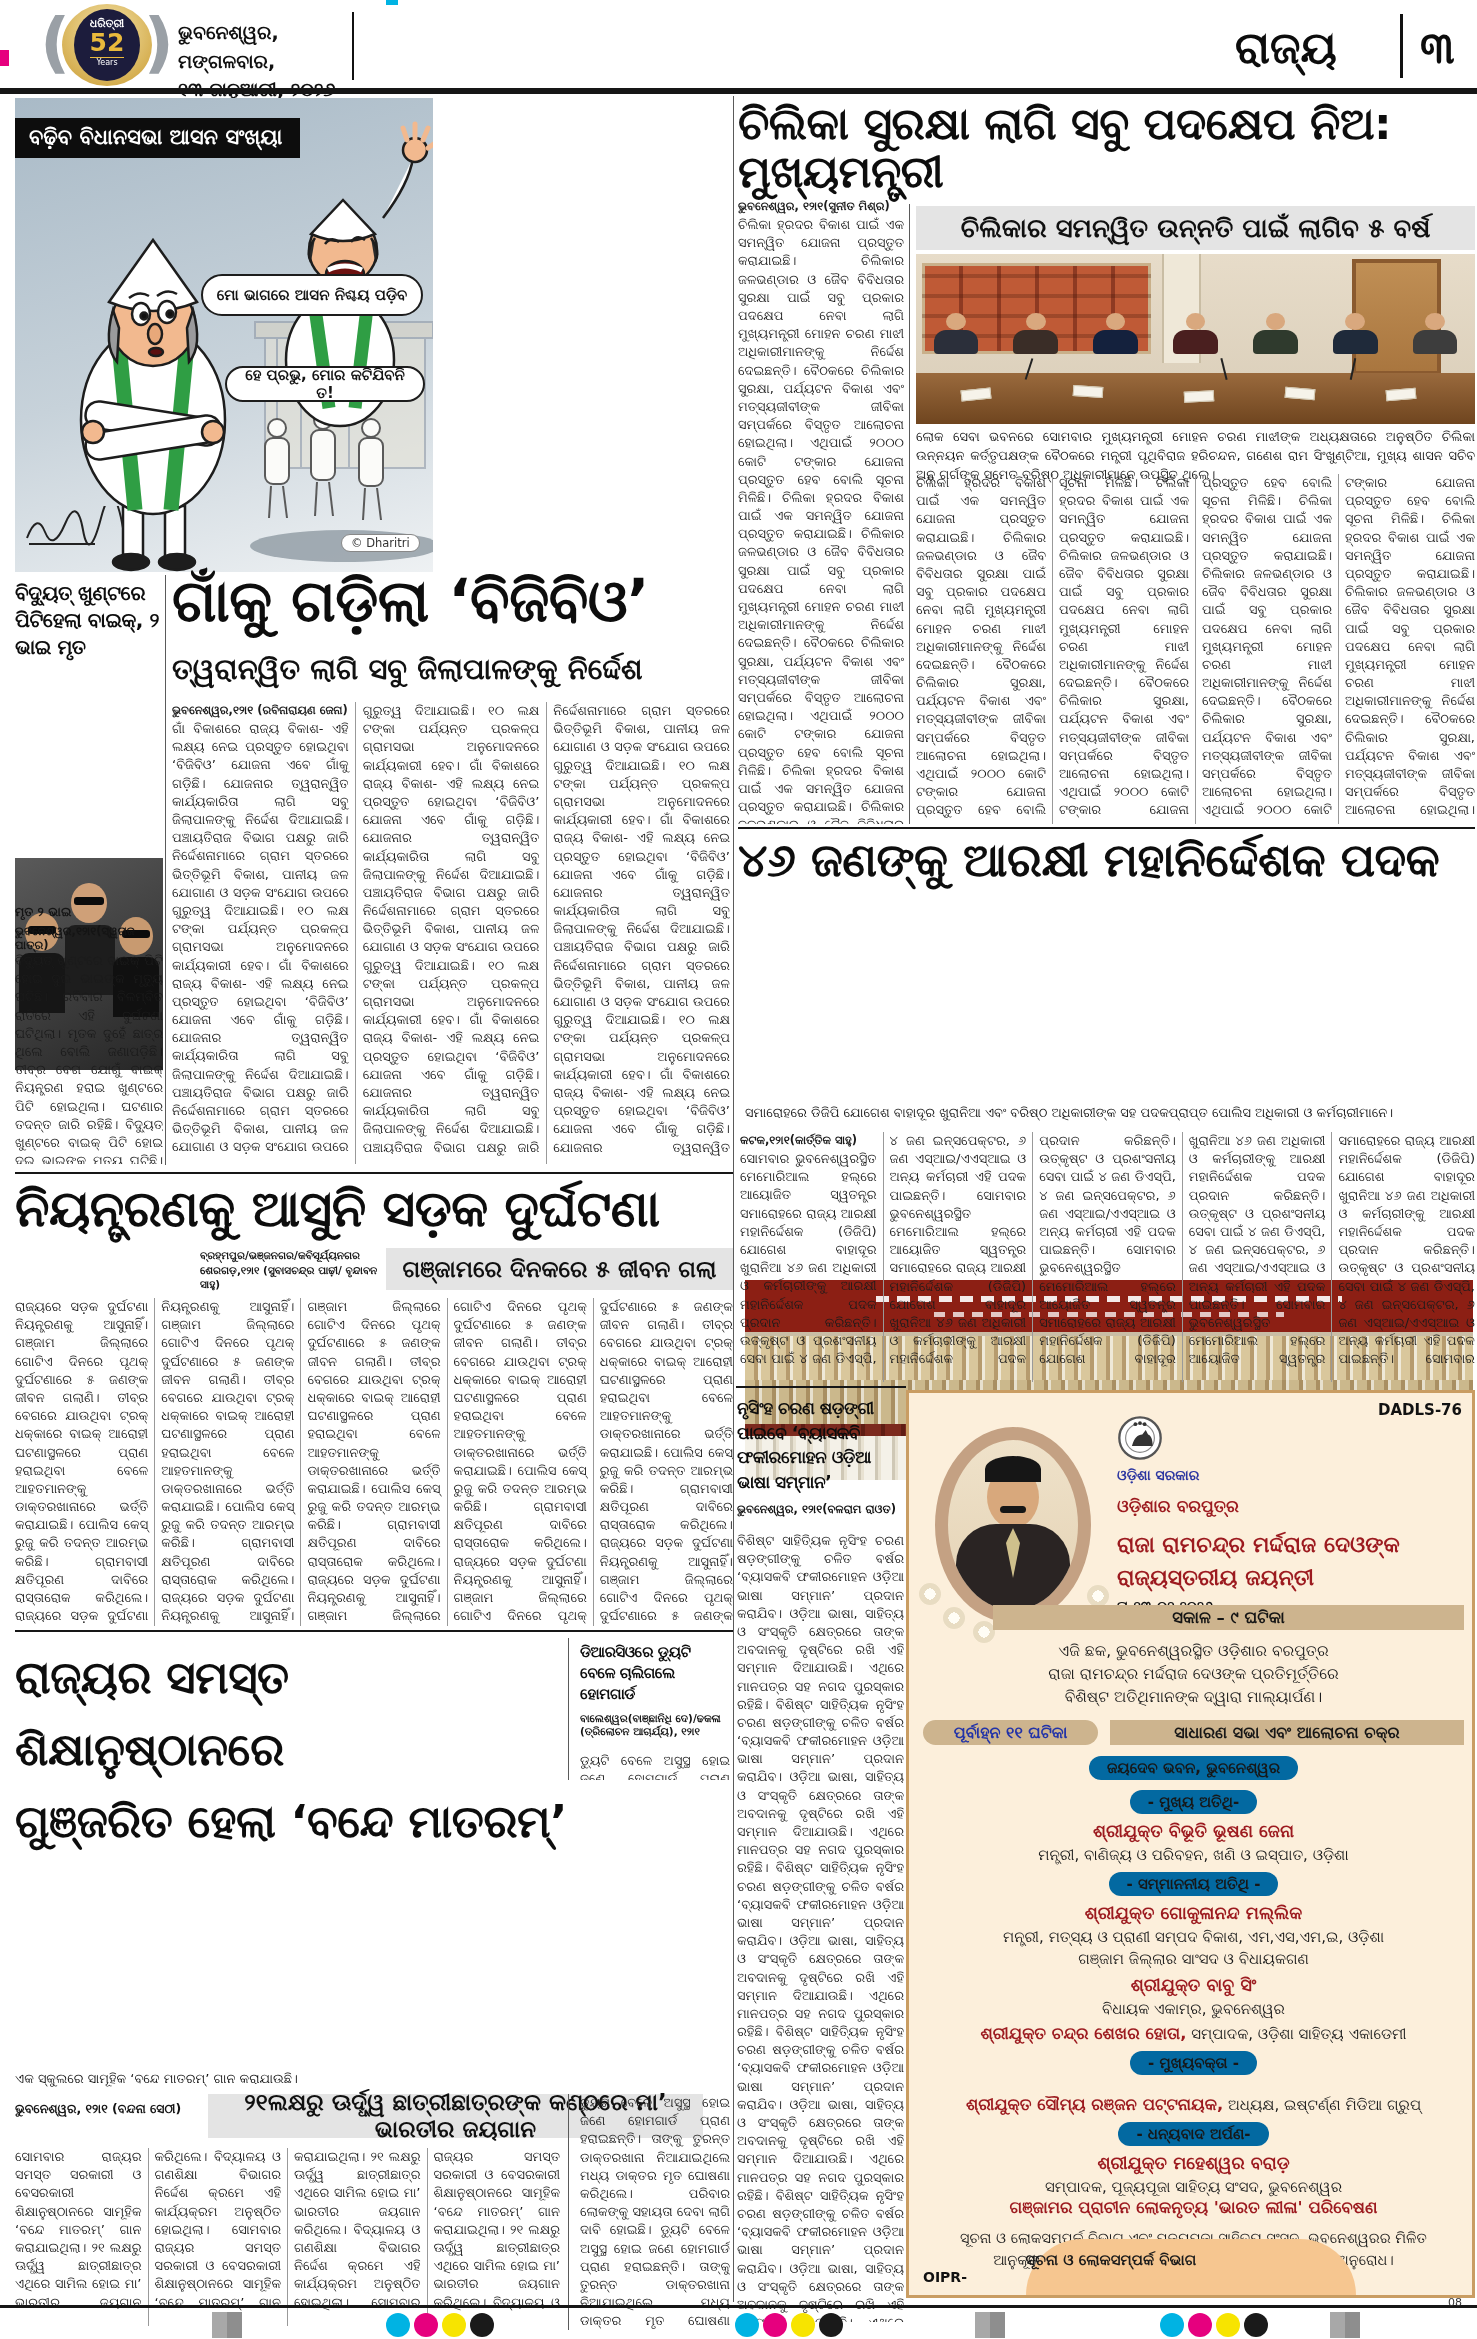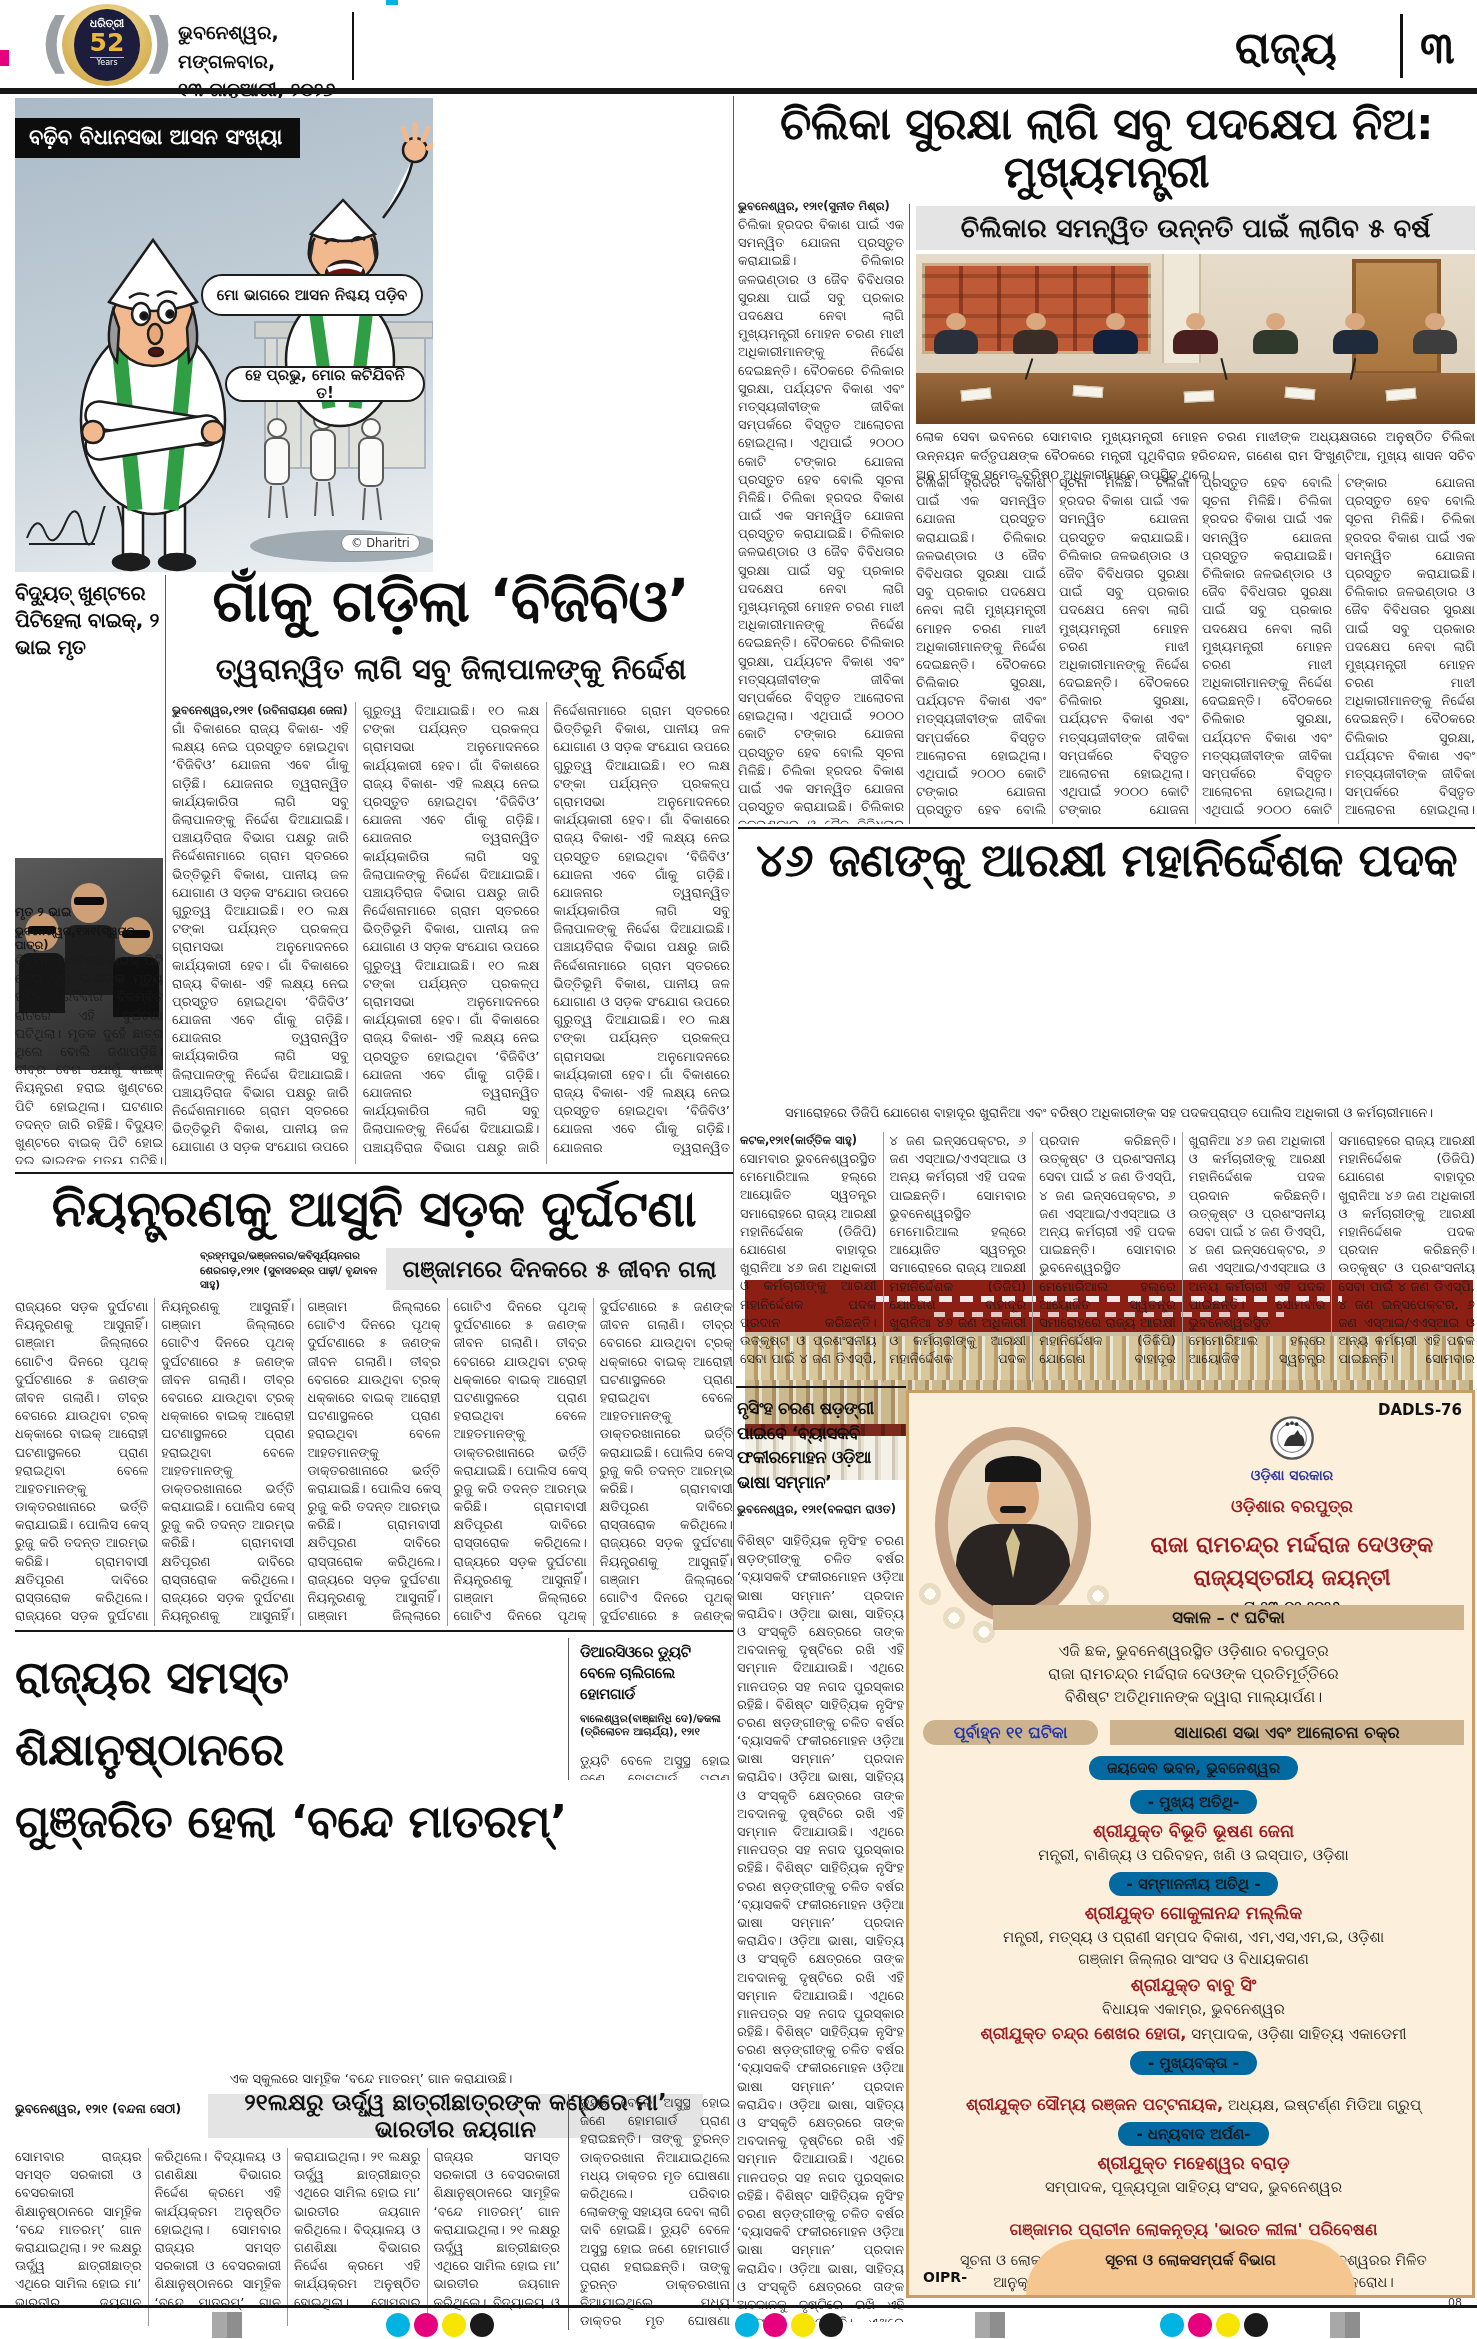--- a/index.html
+++ b/index.html
@@ -1,21 +1,21 @@
 <!DOCTYPE html>
 <html><head>
 <meta charset="utf-8">
 <style>
   *{margin:0;padding:0;box-sizing:border-box}
   html,body{background:#777}
   #page{position:relative;width:1477px;height:2339px;margin:0 auto;background:#fff;
         overflow:hidden;color:#141414;font-family:"DejaVu Sans",sans-serif}
   .abs{position:absolute}
   .b{font-weight:700}
-  .c{text-align:center}
+  .c{text-align:left}
   .hl{font-weight:700;color:#0d0d0d;letter-spacing:-.5px;line-height:1.08}
   .fill{font-size:13px;line-height:1.4;text-align:justify;overflow:hidden;color:#1b1b1b}
   .byl{display:block;font-size:11.5px;font-weight:700;margin-bottom:2px}
   .gsub{background:#e4e4e4;font-weight:700;text-align:center;color:#101010;
         display:flex;align-items:center;justify-content:center}
   .photo{overflow:hidden;position:relative;background:#ccc}
   .capt{font-size:13px;color:#111;line-height:1.45}
   .vr{position:absolute;width:1px;background:#5a5a5a}
   .hrule{position:absolute;background:#161616}
   .person{position:absolute;bottom:29%;width:8%;height:30%;border-radius:12px 12px 4px 4px}
@@ -361,21 +361,21 @@
       <div class="addesc" style="margin-top:6px">
         <span style="color:#9c1a1f;font-weight:700;font-size:16.5px">ଶ୍ରୀଯୁକ୍ତ ଚନ୍ଦ୍ର ଶେଖର ହୋତା,</span><span> ସମ୍ପାଦକ, ଓଡ଼ିଶା ସାହିତ୍ୟ ଏକାଡେମୀ</span>
       </div>
       <div style="margin-top:8px"><span class="pill">- ମୁଖ୍ୟବକ୍ତା -</span></div>
       <div class="addesc" style="margin-top:20px">
         <span style="color:#9c1a1f;font-weight:700;font-size:16.5px">ଶ୍ରୀଯୁକ୍ତ ସୌମ୍ୟ ରଞ୍ଜନ ପଟ୍ଟନାୟକ,</span><span> ଅଧ୍ୟକ୍ଷ, ଇଷ୍ଟର୍ଣ୍ଣ ମିଡିଆ ଗ୍ରୁପ୍</span>
       </div>
       <div style="margin-top:8px"><span class="pill">- ଧନ୍ୟବାଦ ଅର୍ପଣ-</span></div>
       <div class="adname">ଶ୍ରୀଯୁକ୍ତ ମହେଶ୍ୱର ବରାଡ଼</div>
       <div class="addesc">ସମ୍ପାଦକ, ପୂଜ୍ୟପୂଜା ସାହିତ୍ୟ ସଂସଦ, ଭୁବନେଶ୍ୱର</div>
-      <div style="color:#9c1a1f;font-weight:700;font-size:16.5px;margin-top:24px">ଗଞ୍ଜାମର ପ୍ରାଚୀନ ଲୋକନୃତ୍ୟ 'ଭାରତ ଲୀଳା' ପରିବେଷଣ</div>
+      <div style="color:#9c1a1f;font-weight:700;font-size:16.5px;margin-top:2px">ଗଞ୍ଜାମର ପ୍ରାଚୀନ ଲୋକନୃତ୍ୟ 'ଭାରତ ଲୀଳା' ପରିବେଷଣ</div>
       <div style="font-size:14.5px;margin:10px 8px 0;line-height:1.55;color:#1a1a1a">ସୂଚନା ଓ ଲୋକସମ୍ପର୍କ ବିଭାଗ ଏବଂ ପୂଜ୍ୟପୂଜା ସାହିତ୍ୟ ସଂସଦ, ଭୁବନେଶ୍ୱରର ମିଳିତ ଆନୁକୂଲ୍ୟରେ ଆୟୋଜିତ ଏହି ସଭାରେ ଯୋଗ ଦେବାକୁ ବିନମ୍ର ଅନୁରୋଧ।</div>
     </div>
 
     <div class="abs" style="left:50%;transform:translateX(-50%);bottom:0;width:330px;height:56px;background:#f6c690;border-radius:160px 160px 0 0">
       <div class="c b" style="font-size:15px;margin-top:12px;color:#1a1a1a">ସୂଚନା ଓ ଲୋକସମ୍ପର୍କ ବିଭାଗ</div>
     </div>
     <div class="abs b" style="left:14px;bottom:10px;font-size:14px;color:#111">OIPR-</div>
   </div>
 
   <div class="hrule" style="left:0;top:2305px;width:1477px;height:3px"></div>

